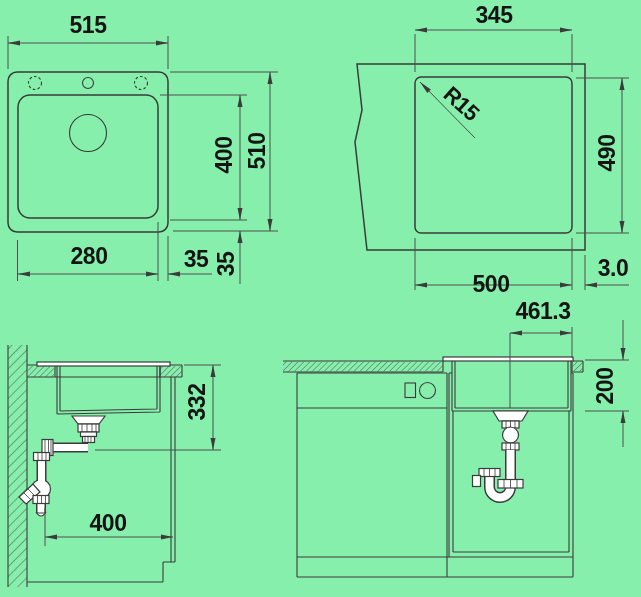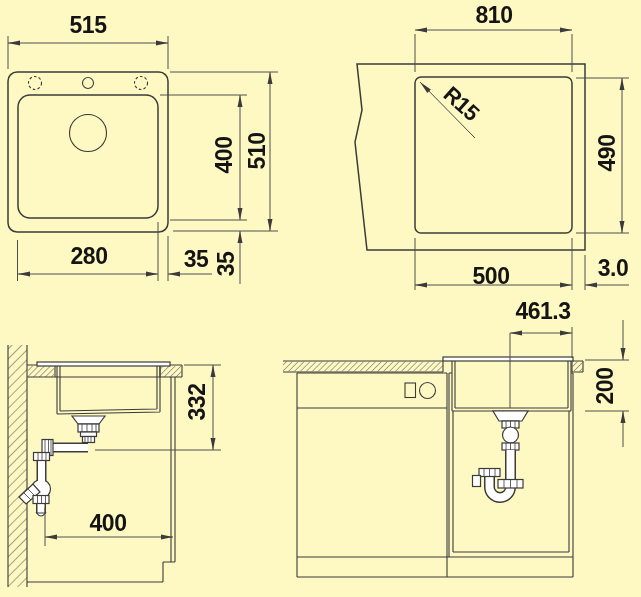--- a/index.html
+++ b/index.html
@@ -1,17 +1,17 @@
 <!DOCTYPE html>
 <html><head>
 <meta charset="utf-8">
 <style>
   html,body{margin:0;padding:0;background:#ffffff;}
   #canvas{
-    position:relative;width:641px;height:597px;background:#fef9c3;overflow:hidden;
+    position:relative;width:641px;height:597px;background:#86efac;overflow:hidden;
     font-family:"Liberation Sans",sans-serif;
   }
   #linework{position:absolute;left:0;top:0;}
   .dim-label{
     position:absolute;transform:translate(-50%,-50%);
     font-weight:700;font-size:23px;color:#141414;line-height:1;white-space:nowrap;
     letter-spacing:-0.5px;
   }
   .dim-label.rot{transform:translate(-50%,-50%) rotate(-90deg);}
   .dim-label.radius{transform:translate(-50%,-50%) rotate(42deg);font-size:22px;}
@@ -178,24 +178,24 @@
   </g>
 </svg>
 
 <div class="dim-label" style="left:88px;top:25px">515</div>
 <div class="dim-label" style="left:89px;top:256px">280</div>
 <div class="dim-label" style="left:196px;top:259px">35</div>
 <div class="dim-label rot" style="left:226px;top:264px">35</div>
 <div class="dim-label rot" style="left:224px;top:155px">400</div>
 <div class="dim-label rot" style="left:257px;top:151px">510</div>
 
-<div class="dim-label" style="left:494px;top:15px">810</div>
+<div class="dim-label" style="left:494px;top:15px">345</div>
 <div class="dim-label radius" style="left:461px;top:104px">R15</div>
 <div class="dim-label rot" style="left:607px;top:153px">490</div>
-<div class="dim-label" style="left:491px;top:276px">500</div>
+<div class="dim-label" style="left:491px;top:284px">500</div>
 <div class="dim-label" style="left:613px;top:268px">3.0</div>
 
 <div class="dim-label rot" style="left:197px;top:402px">332</div>
 <div class="dim-label" style="left:108px;top:523px">400</div>
 
 <div class="dim-label" style="left:543px;top:311px">461.3</div>
 <div class="dim-label rot" style="left:605px;top:386px">200</div>
 
 </div>
 

